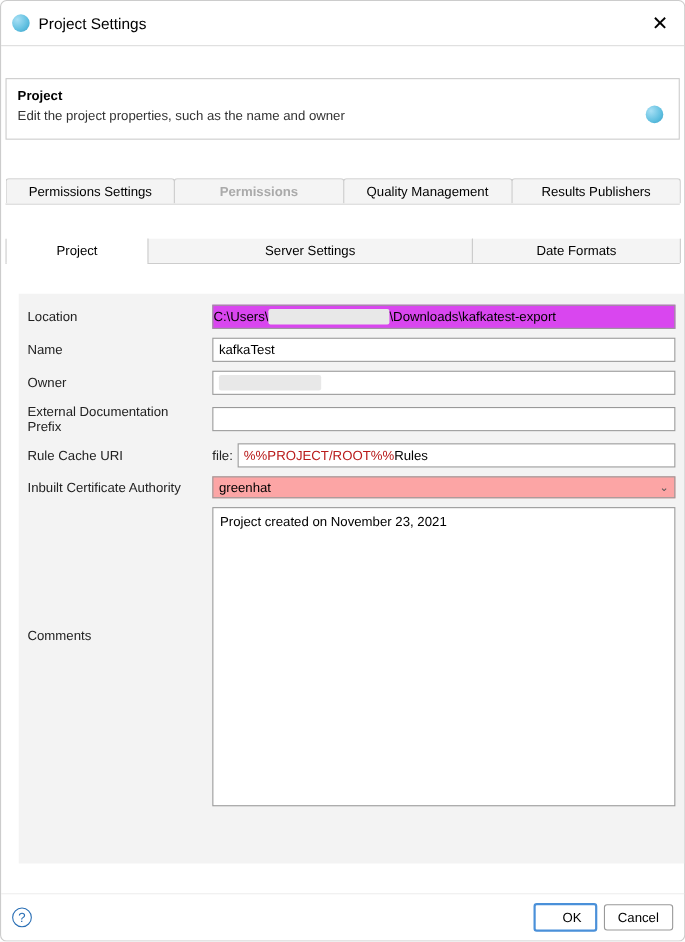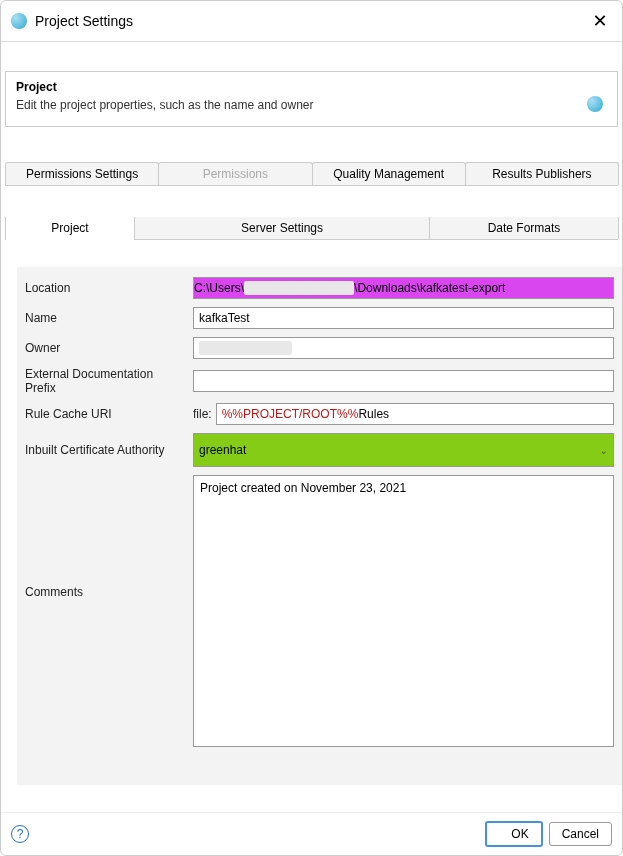--- a/index.html
+++ b/index.html
@@ -67,21 +67,21 @@
       text-align: center;
       padding: 4px 8px;
       font-size: 12px;
       border: 1px solid #ccc;
       border-bottom: none;
       background: #f4f4f4;
       cursor: pointer;
       border-radius: 3px 3px 0 0;
       margin-right: -1px;
     }
-    .tab.disabled { color: #aaa; }
+    .tab.disabled { color: #aaa; font-weight: bold; }
     .tab.active { background: #fff; position: relative; }
     .tabs-row.row2 { border-bottom: 1px solid #ccc; }
     .tabs-row.row2 .tab { border-top: none; border-radius: 0; }
     .tabs-row.row2 .tab.active::after {
       content: "";
       position: absolute;
       left: 0; right: 0; bottom: -1px;
       height: 1px; background: #fff;
     }
     .form-area {
@@ -123,22 +123,22 @@
       height: 22px;
       background: #fff;
       display: flex;
       align-items: center;
     }
     .select-input {
       flex: 1;
       border: 1px solid #999;
       padding: 3px 5px;
       font-size: 12px;
-      background: #84cc16;
-      height: 34px;
+      background: #fca5a5;
+      height: 20px;
       display: flex;
       align-items: center;
       justify-content: space-between;
       cursor: pointer;
     }
     .chevron { font-size: 10px; color: #555; }
     .textarea-input {
       flex: 1;
       border: 1px solid #999;
       padding: 5px 6px;

